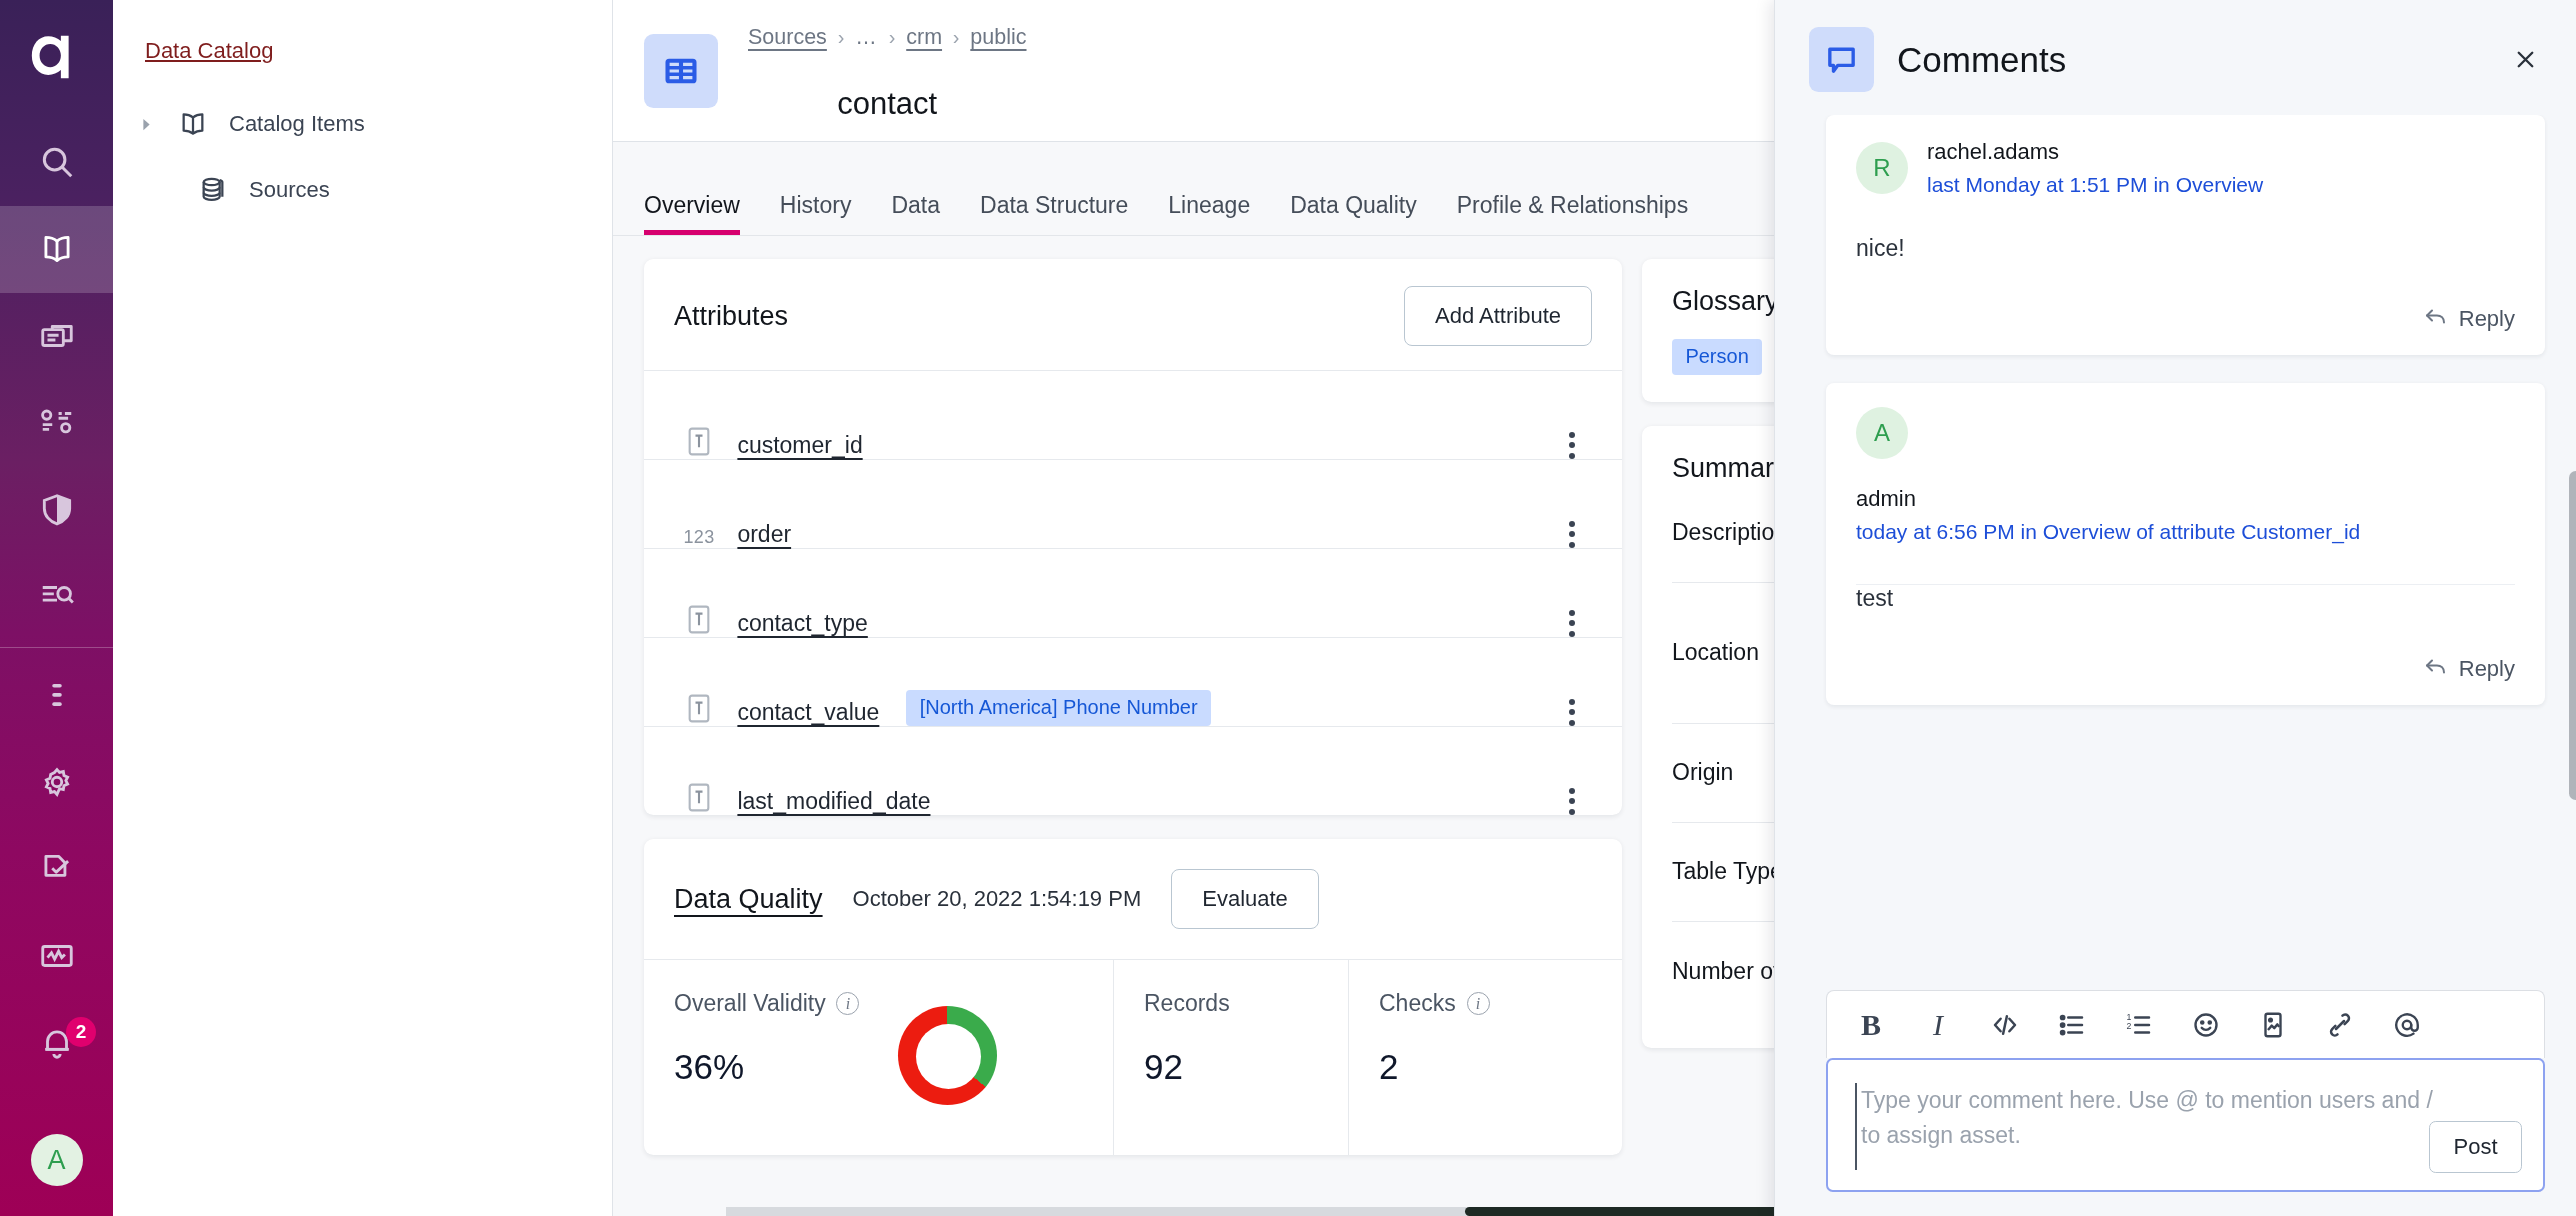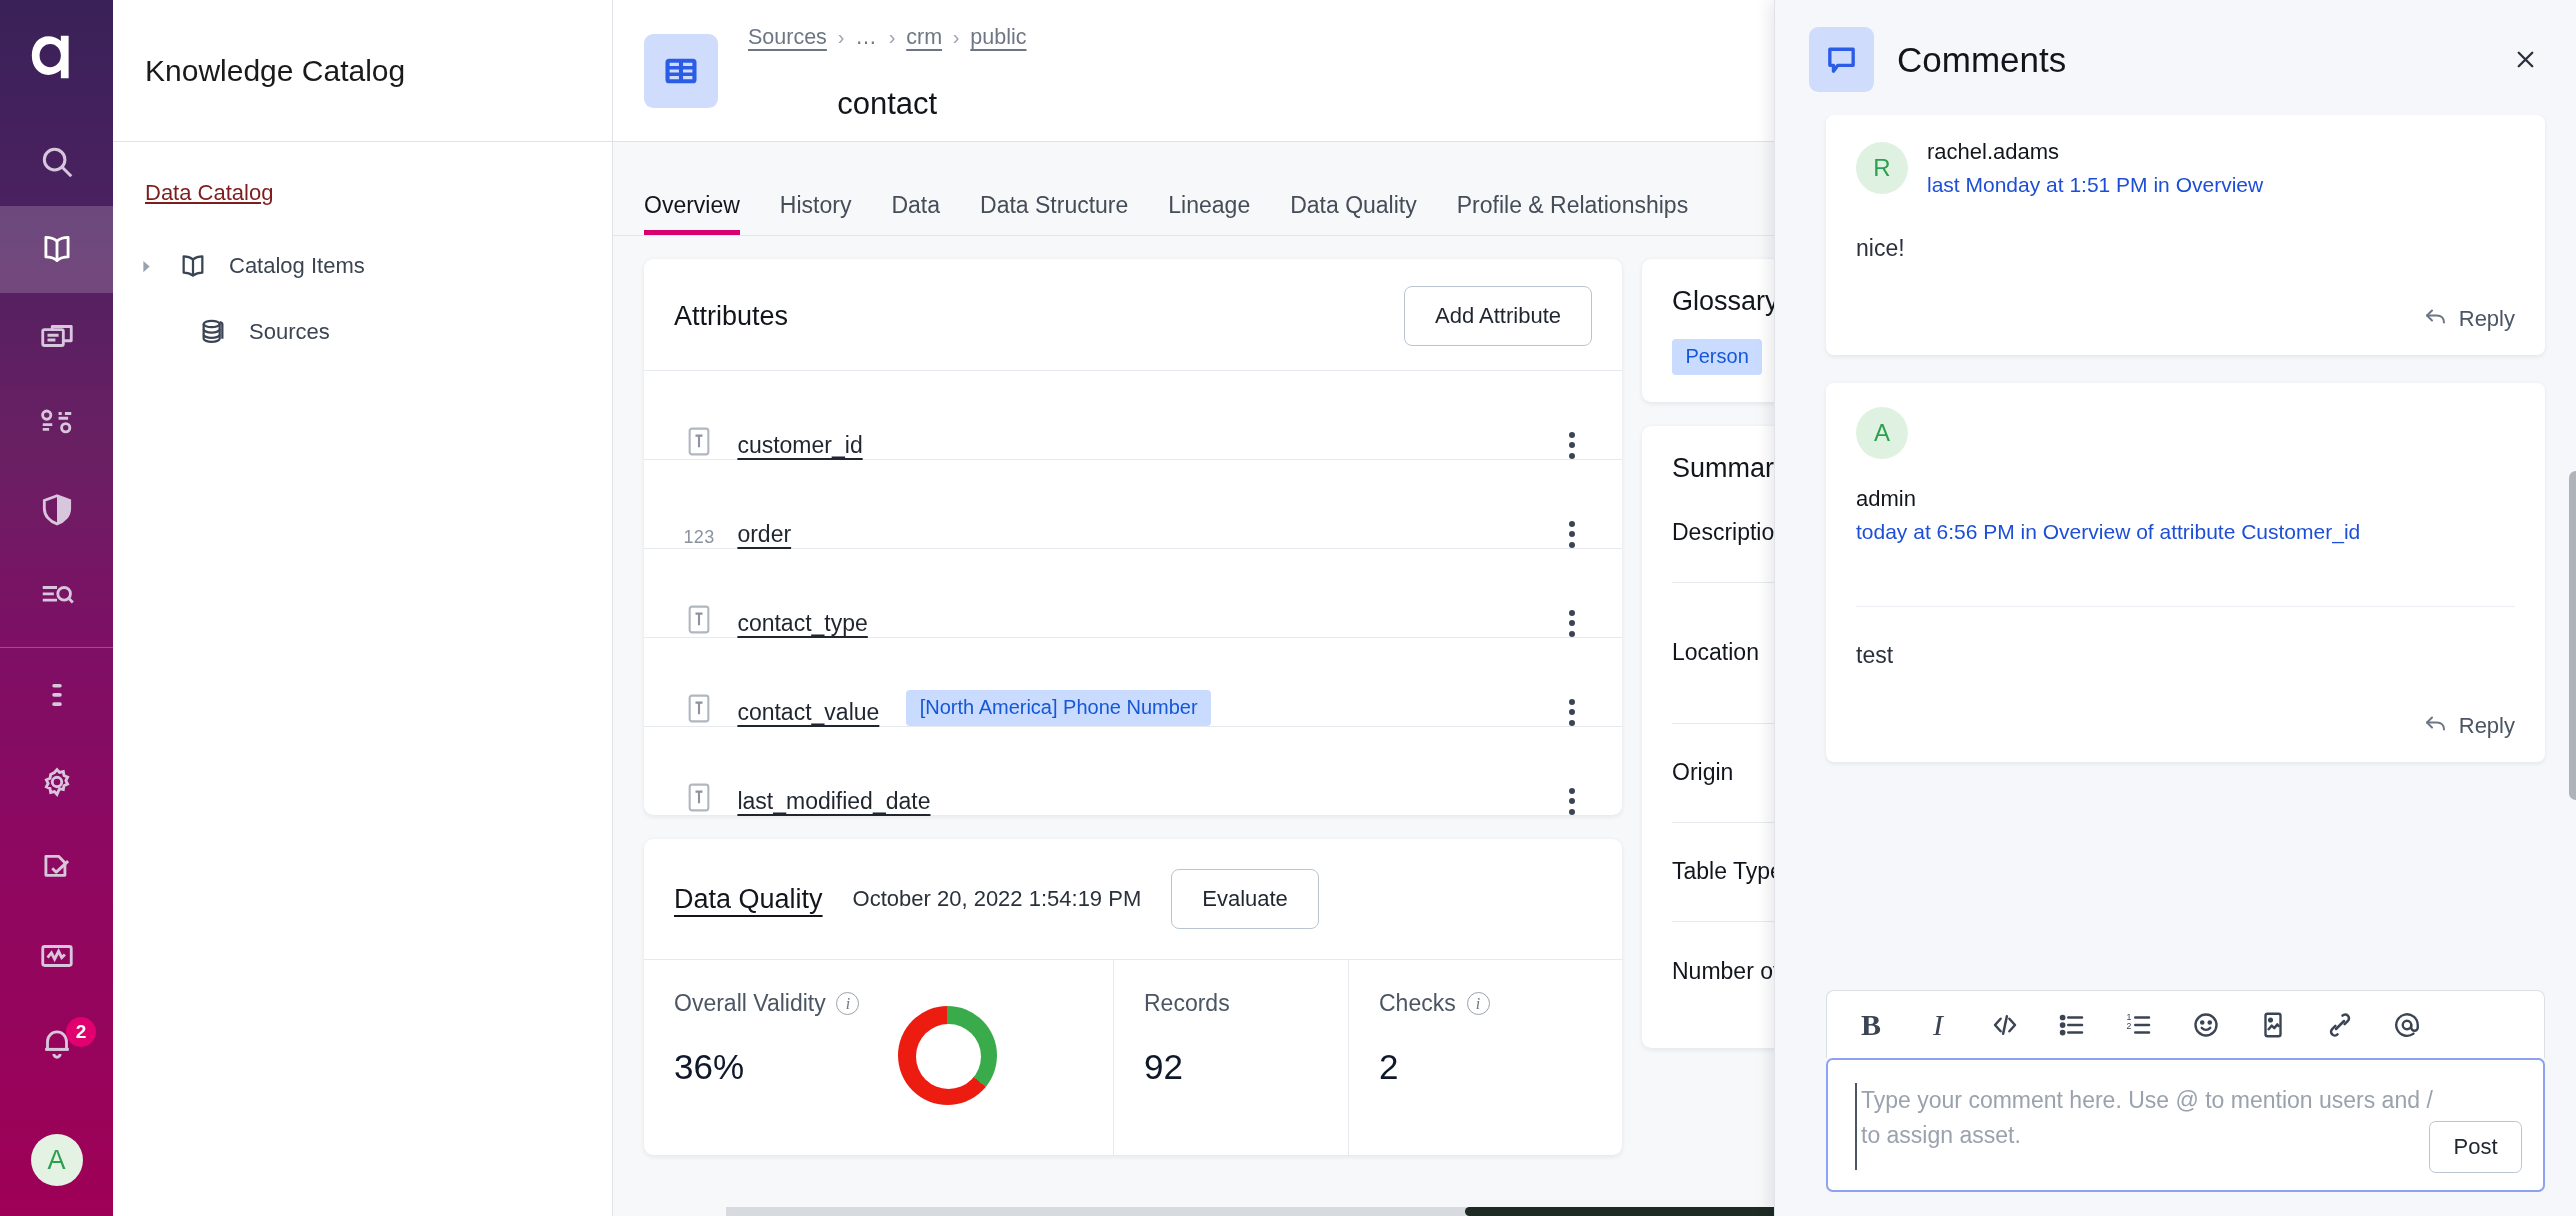--- a/index.html
+++ b/index.html
@@ -322,21 +322,20 @@
         <span class="badge">2</span>
       </div>
 
     </div>
 
     <div class="rail-spacer"></div>
     <div class="rail-avatar">A</div>
   </div>
 
   <div class="sidepanel">
-    <div class="sp-title">Knowledge Catalog</div>
     <div class="sp-section">Data Catalog</div>
     <div class="sp-tree">
 
       <div class="sp-node">
         <span class="sp-caret">
           <svg viewBox="0 0 12 12" fill="#9aa2ad">
               <path d="M3.5 1.5 8.5 6l-5 4.5z"></path>
             </svg>
         </span>
         <span class="sp-node-icon">
@@ -594,21 +593,21 @@
               </svg>
           </span>
           <span>Reply</span>
         </div>
       </div>
 
       <div class="cm-card stacked">
         <span class="cm-av">A</span>
         <div class="cm-name">admin</div>
         <div class="cm-meta">today at 6:56 PM in Overview of attribute Customer_id</div>
-        <div class="cm-body" style="margin-top:62px;border-top:0.7px solid #eceff3;padding-top:35px">test</div>
+        <div class="cm-body" style="margin-top:40px;border-top:0.7px solid #eceff3;">test</div>
         <div class="cm-reply">
           <span>
             <svg viewBox="0 0 24 18" fill="none" stroke="#6d7684" stroke-width="2" stroke-linecap="round" stroke-linejoin="round">
                 <path d="M8 3 3 8l5 5"></path>
                 <path d="M3 8h10c4 0 7 2.5 7 7"></path>
               </svg>
           </span>
           <span>Reply</span>
         </div>
       </div>

